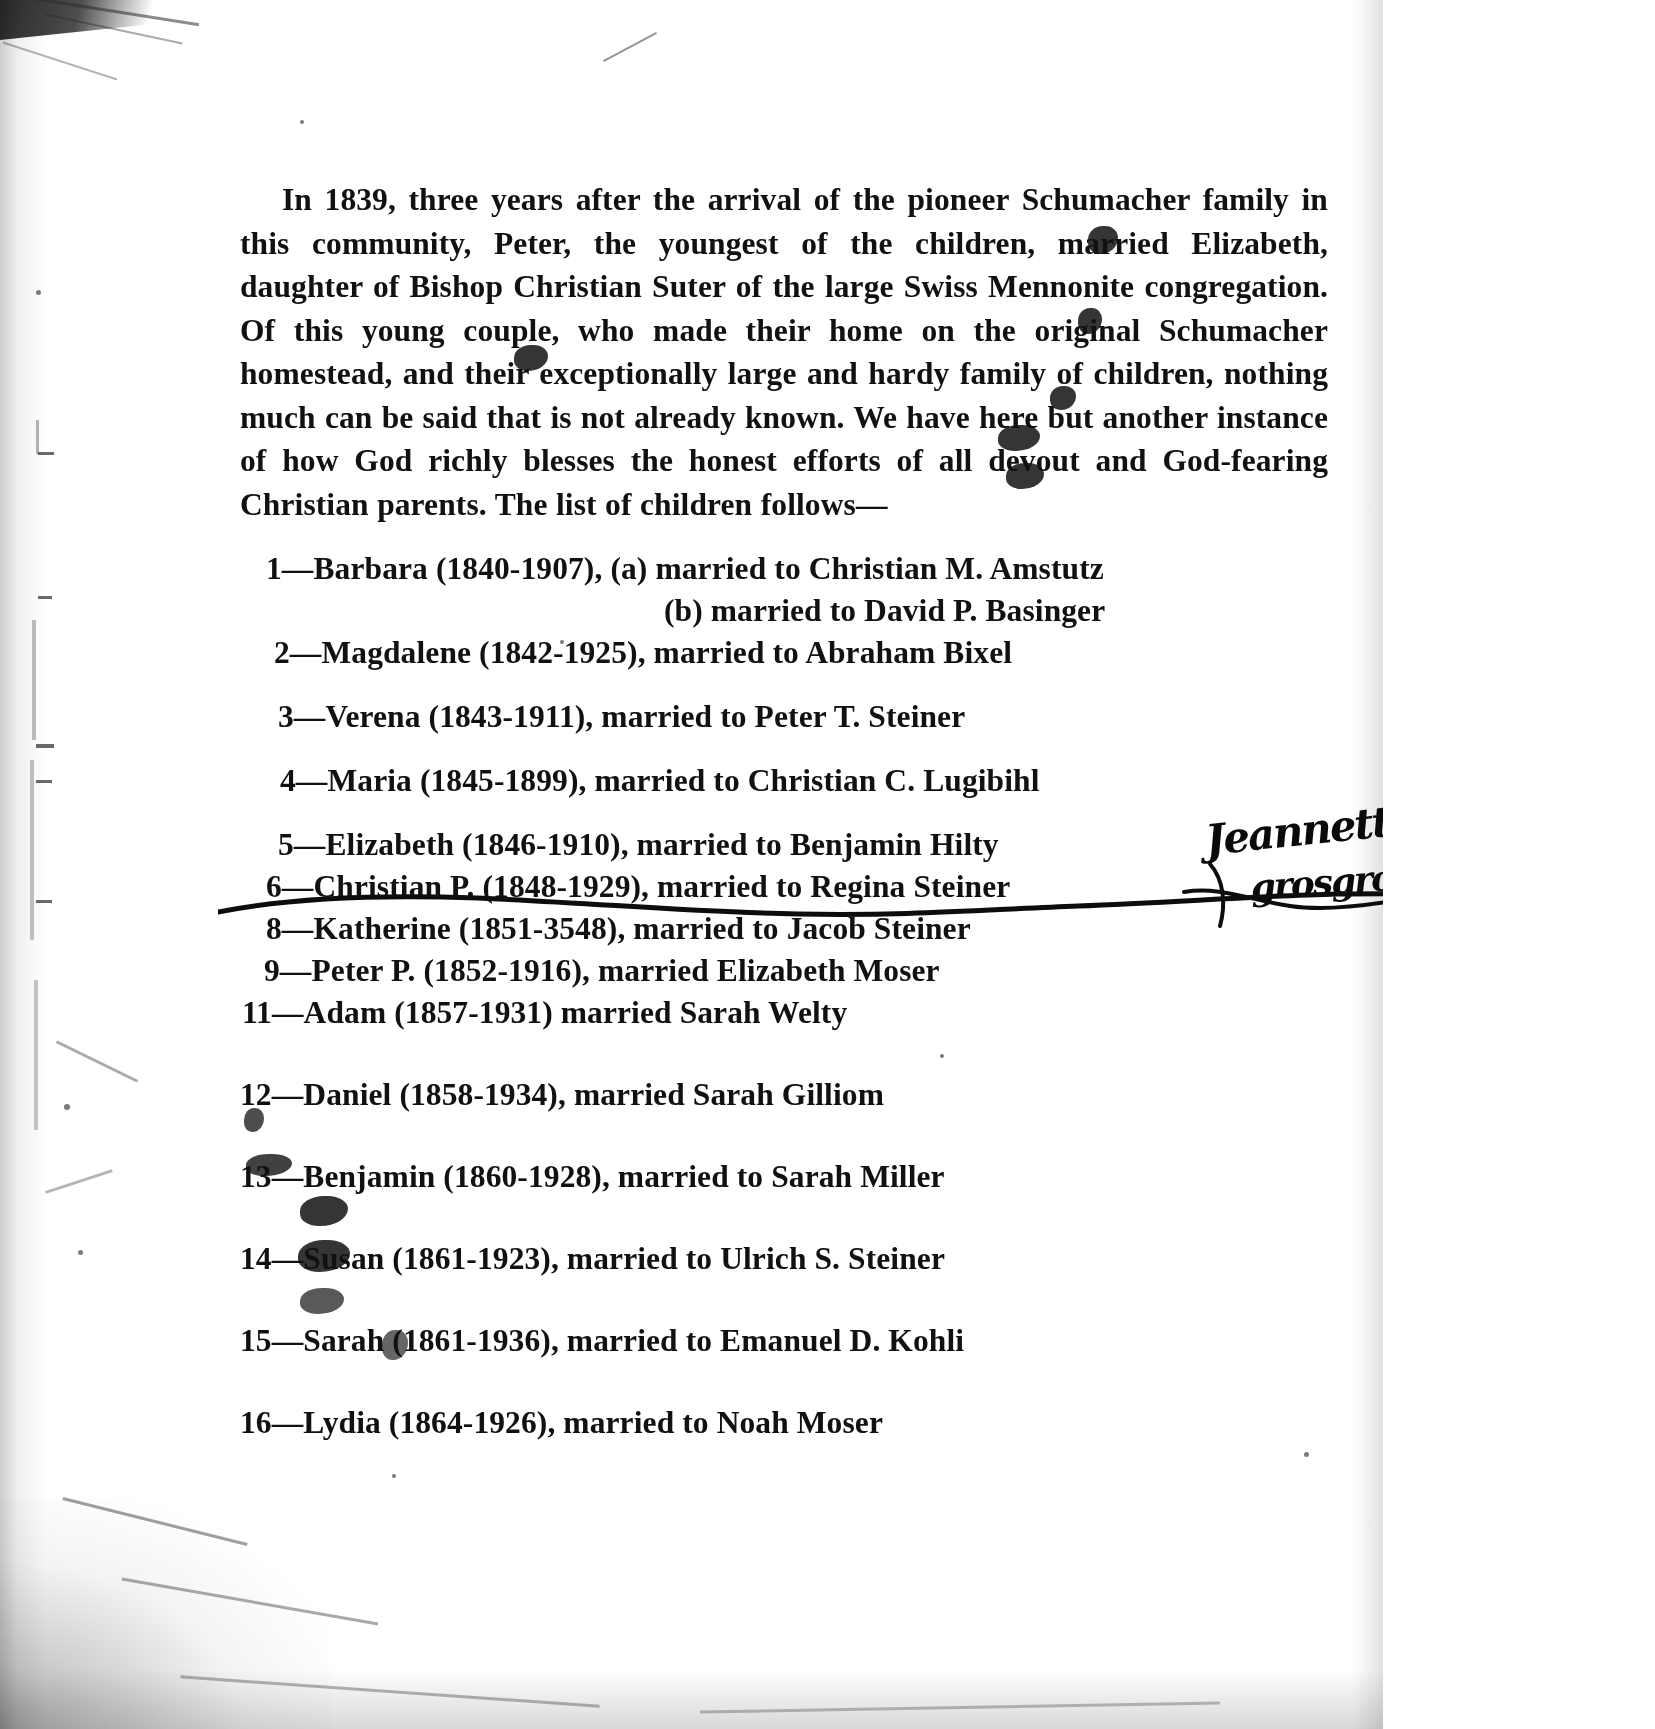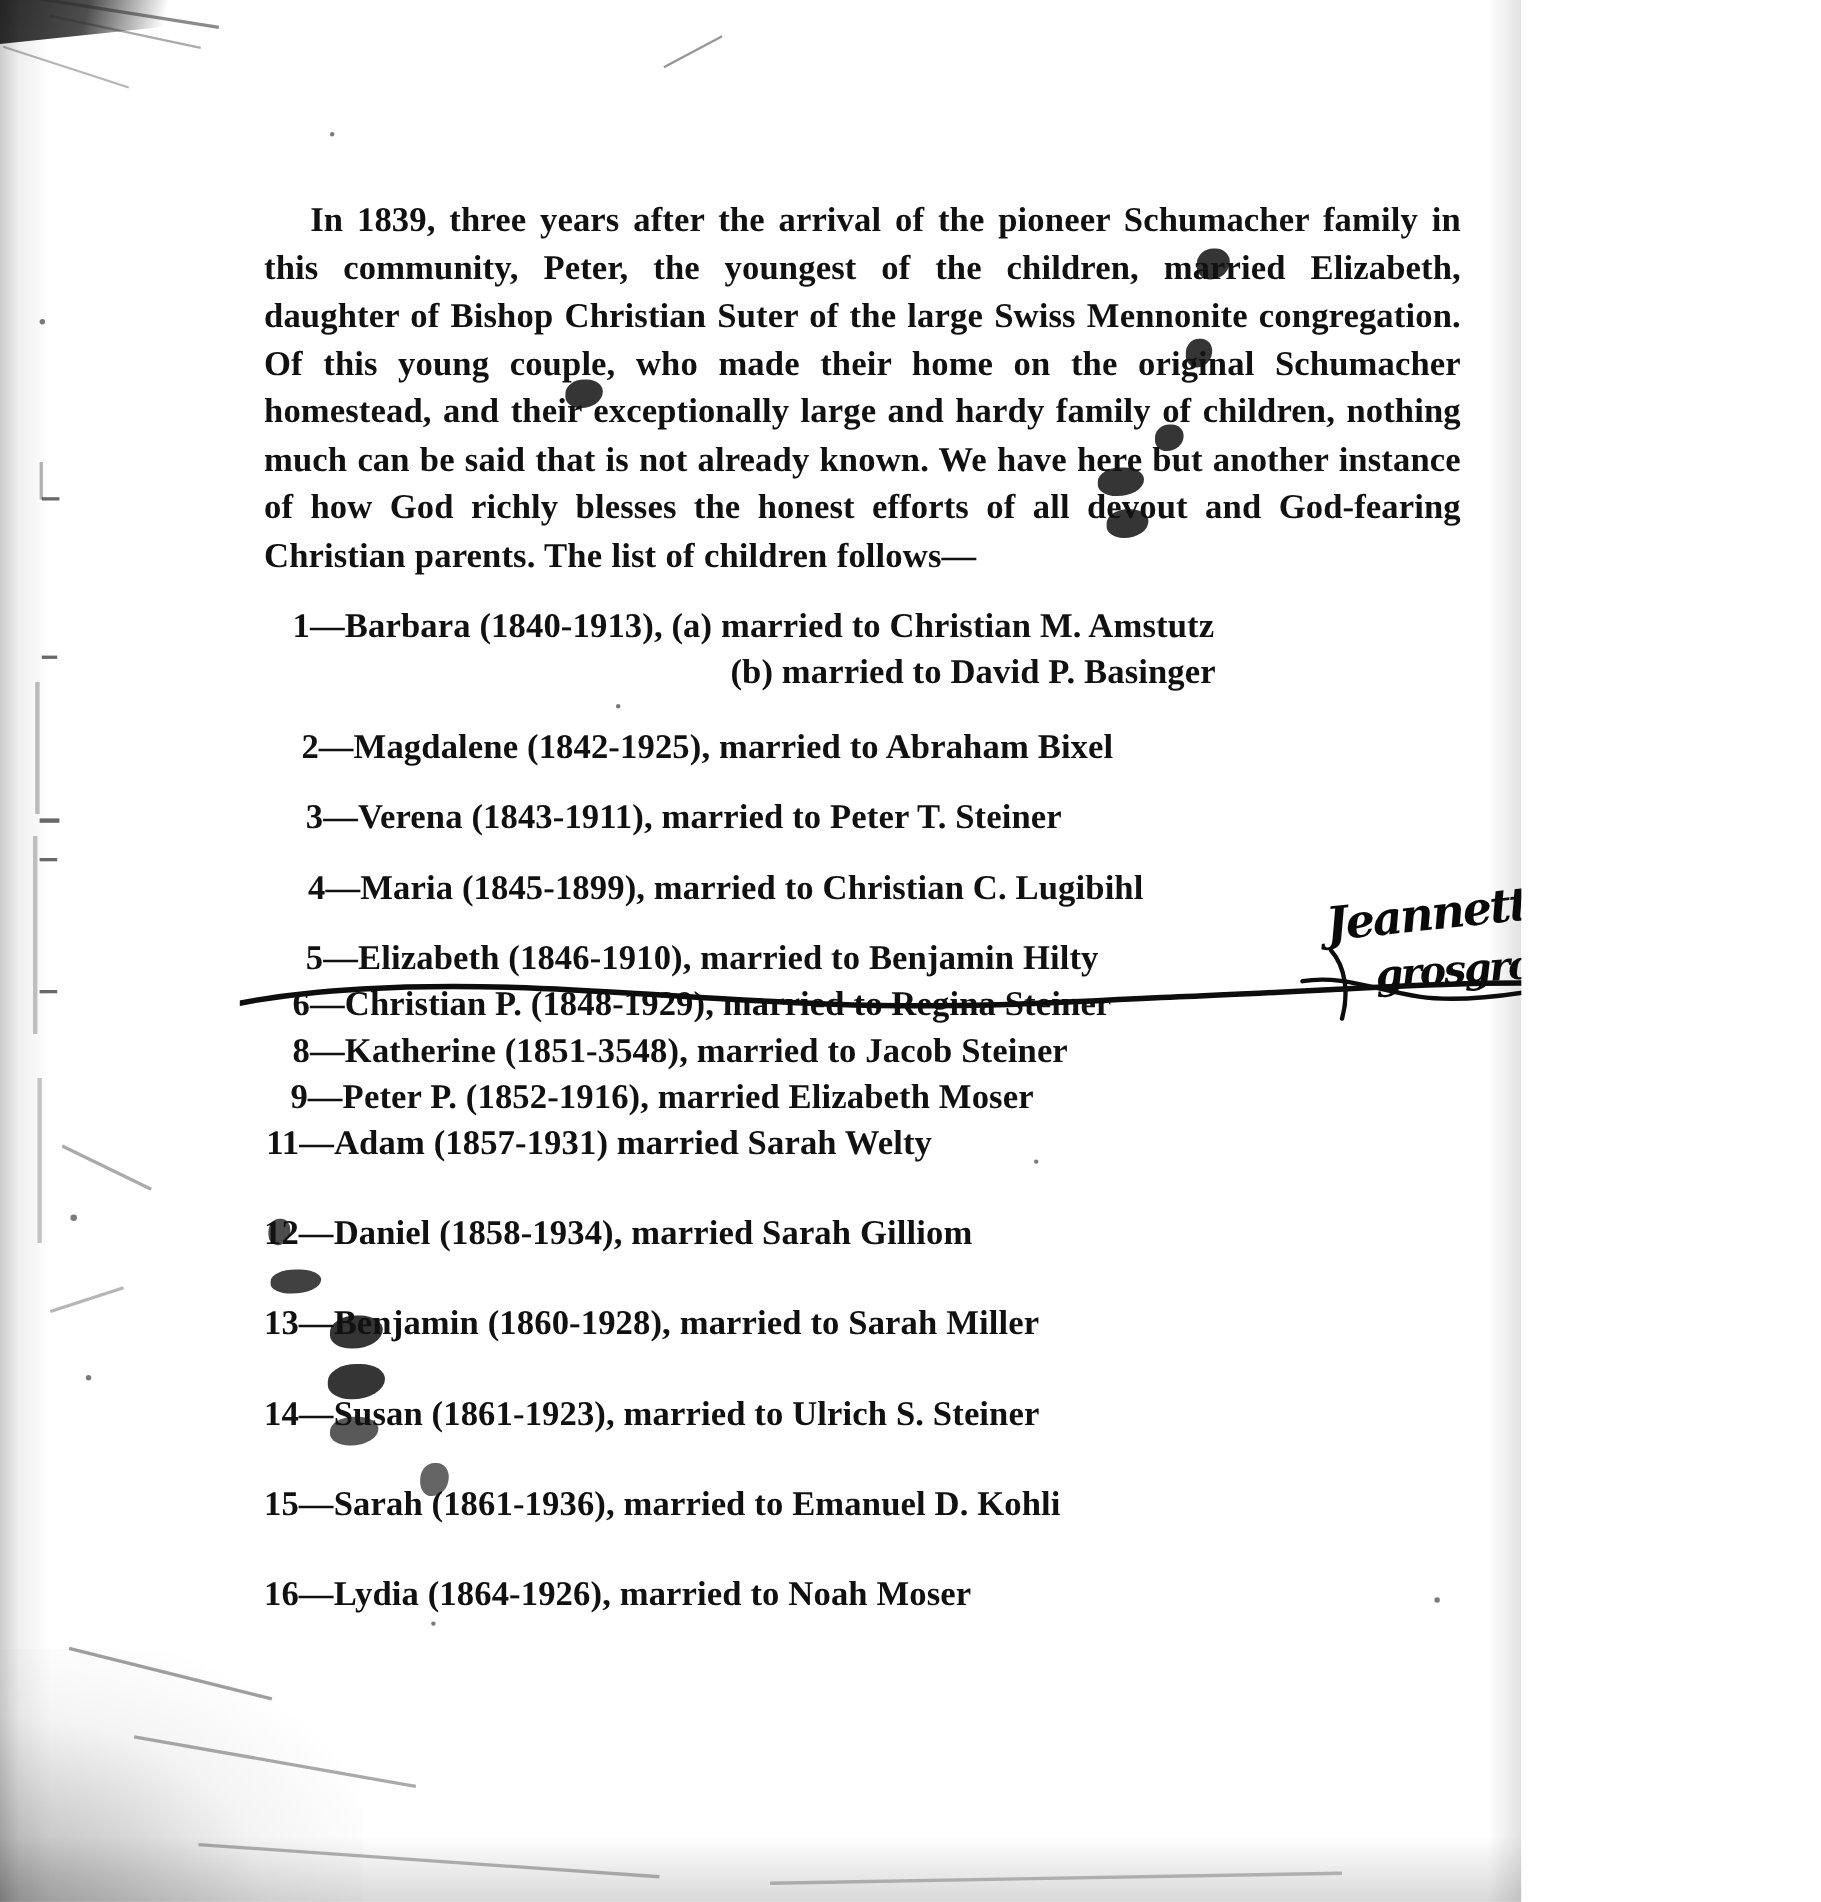--- a/index.html
+++ b/index.html
@@ -106,21 +106,20 @@
   .child-row.indent-5  { padding-left: 38px; }
   .child-row.indent-6  { padding-left: 26px; }
   .child-row.indent-7  { padding-left: 30px; }
   .child-row.indent-8  { padding-left: 26px; }
   .child-row.indent-9  { padding-left: 24px; }
   .child-row.indent-10 { padding-left: 4px; }
   .child-row.indent-11 { padding-left: 2px; }
   .child-row.indent-12 { padding-left: 0px; margin-top: 40px; }
   .child-row.sub-b {
     padding-left: 424px;
-    margin-bottom: 26px;
   }
 
   
   .smudge {
     position: absolute;
     background: #121212;
     border-radius: 50% 42% 58% 40%;
     opacity: .85;
     pointer-events: none;
   }
@@ -208,21 +207,21 @@
   <div class="speck" style="left:36px;top:290px;width:5px;height:5px;"></div>
   <div class="speck" style="left:64px;top:1104px;width:6px;height:6px;"></div>
   <div class="speck" style="left:78px;top:1250px;width:5px;height:5px;"></div>
 
   <div class="textblock">
     <p class="lead-para">In 1839, three years after the arrival of the pioneer Schumacher family in this community, Peter, the youngest of the children, married Elizabeth, daughter of Bishop Christian Suter of the large Swiss Mennonite congregation. Of this young couple, who made their home on the original Schumacher homestead, and their exceptionally large and hardy family of children, nothing much can be said that is not already known. We have here but another instance of how God richly blesses the honest efforts of all devout and God-fearing Christian parents. The list of children follows—</p>
   </div>
 
   <ul class="children-list">
     <li class="child-row indent-1">
-      <span>1</span><span>—</span><span>Barbara (1840-1913), (a) married to Christian M. Amstutz</span>
+      <span>1</span><span>—</span><span>Barbara (1840-1907), (a) married to Christian M. Amstutz</span>
     </li>
     <li class="child-row sub-b">
       <span>(b) married to David P. Basinger</span>
     </li>
     <li class="child-row indent-2 spaced-after">
       <span>2</span><span>—</span><span>Magdalene (1842-1925), married to Abraham Bixel</span>
     </li>
     <li class="child-row indent-3 spaced-after">
       <span>3</span><span>—</span><span>Verena (1843-1911), married to Peter T. Steiner</span>
     </li>

